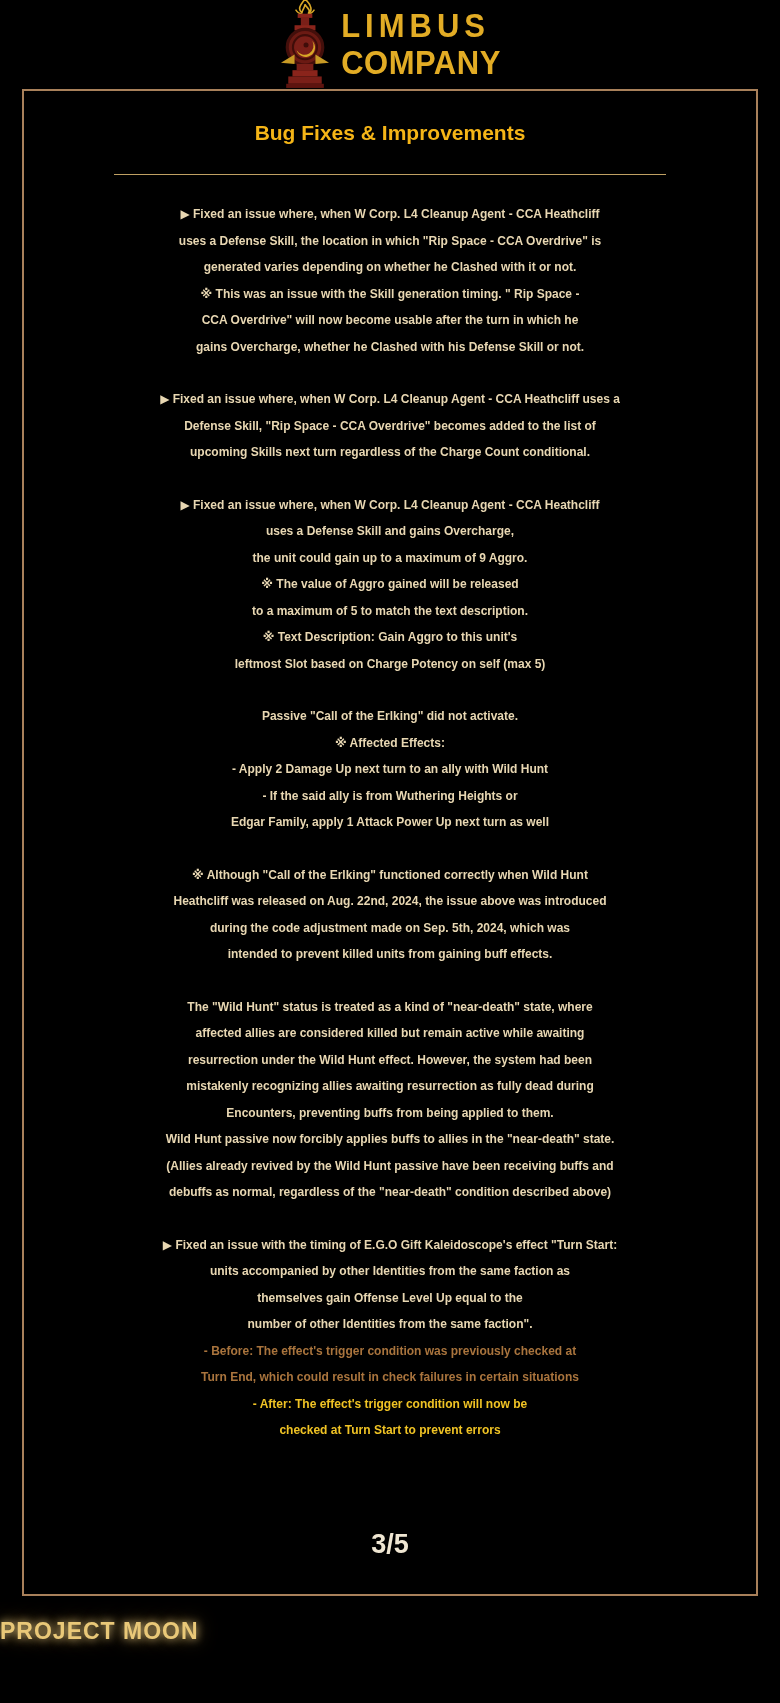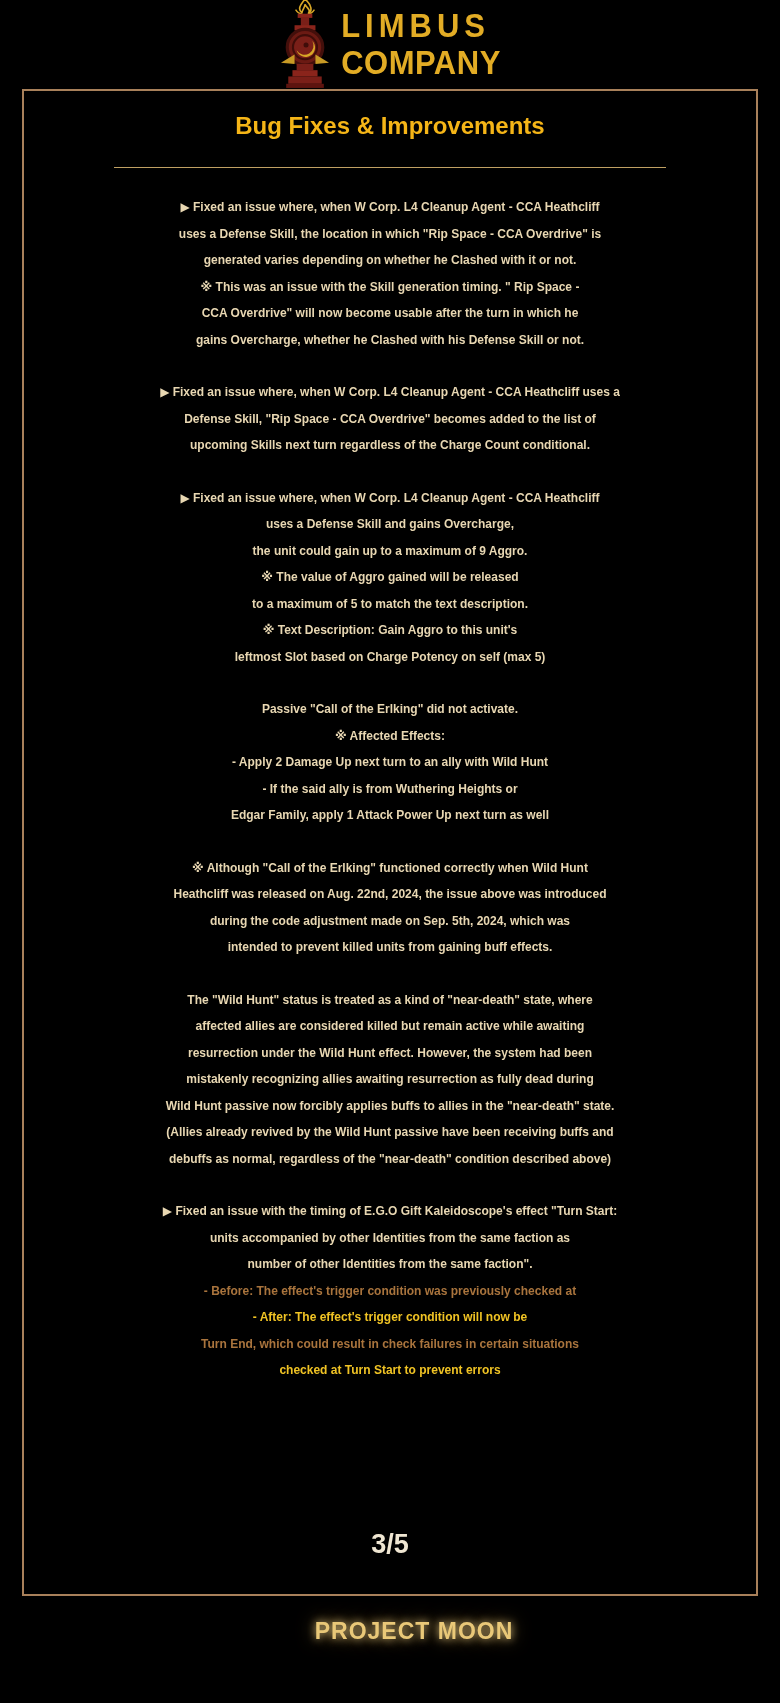--- a/index.html
+++ b/index.html
@@ -19,40 +19,40 @@
   .logo-line2{font-size:31px;letter-spacing:0.5px;margin-top:3px;}
   .notice-box{
     box-sizing:border-box;
     width:736px;height:1507px;
     margin:0 auto;
     border:2px solid var(--border);
     padding:10px 14px 0;
     display:flex;flex-direction:column;
   }
   .notice-title{
-    margin:10px 0 0;text-align:center;
-    font-size:24px;font-weight:bold;line-height:30px;
+    margin:17px 0 0;text-align:center;
+    font-size:21px;font-weight:bold;line-height:30px;
     color:var(--title);
   }
   .divider{width:552px;height:1px;background:var(--divider);margin:26px auto 0;}
   .notice-body{flex:1;}
   .notice-section{
     margin:26px 0 0;text-align:center;
     font-size:12px;line-height:26.5px;
     font-weight:bold;
   }
   .line{display:block;}
   .line-normal{color:var(--text);}
   .line-before{color:var(--before);}
   .line-after{color:var(--after);}
   .page-indicator{
     margin-top:16px;text-align:center;
     font-size:27px;font-weight:bold;color:var(--page);
   }
-  .footer{margin-top:22px;text-align:center;padding-left:48px;}
+  .footer{margin-top:22px;}
   .footer-label{
     display:inline-block;
     font-size:23px;font-weight:bold;letter-spacing:1px;
     color:var(--footer);
     text-shadow:0 0 8px rgba(255,226,150,.85),0 0 18px rgba(255,196,80,.5);
   }
 </style>
 </head>
 <body>
 
@@ -124,31 +124,33 @@
         <span class="line line-normal">※ Although "Call of the Erlking" functioned correctly when Wild Hunt</span>
         <span class="line line-normal">Heathcliff was released on Aug. 22nd, 2024, the issue above was introduced</span>
         <span class="line line-normal">during the code adjustment made on Sep. 5th, 2024, which was</span>
         <span class="line line-normal">intended to prevent killed units from gaining buff effects.</span>
       </p>
       <p class="notice-section">
         <span class="line line-normal">The "Wild Hunt" status is treated as a kind of "near-death" state, where</span>
         <span class="line line-normal">affected allies are considered killed but remain active while awaiting</span>
         <span class="line line-normal">resurrection under the Wild Hunt effect. However, the system had been</span>
         <span class="line line-normal">mistakenly recognizing allies awaiting resurrection as fully dead during</span>
+        <span class="line line-normal">Encounters, preventing buffs from being applied to them.</span>
         <span class="line line-normal">Wild Hunt passive now forcibly applies buffs to allies in the "near-death" state.</span>
         <span class="line line-normal">(Allies already revived by the Wild Hunt passive have been receiving buffs and</span>
         <span class="line line-normal">debuffs as normal, regardless of the "near-death" condition described above)</span>
       </p>
       <p class="notice-section">
         <span class="line line-normal">▶ Fixed an issue with the timing of E.G.O Gift Kaleidoscope's effect "Turn Start:</span>
         <span class="line line-normal">units accompanied by other Identities from the same faction as</span>
+        <span class="line line-normal">themselves gain Offense Level Up equal to the</span>
         <span class="line line-normal">number of other Identities from the same faction".</span>
         <span class="line line-before">- Before: The effect's trigger condition was previously checked at</span>
+        <span class="line line-before">Turn End, which could result in check failures in certain situations</span>
         <span class="line line-after">- After: The effect's trigger condition will now be</span>
-        <span class="line line-before">Turn End, which could result in check failures in certain situations</span>
         <span class="line line-after">checked at Turn Start to prevent errors</span>
       </p>
     </div>
   <div class="page-indicator">3/5</div>
   <div style="height:34px"></div>
 </div>
 
 <div class="footer">
   <span class="footer-label">PROJECT MOON</span>
 </div>

